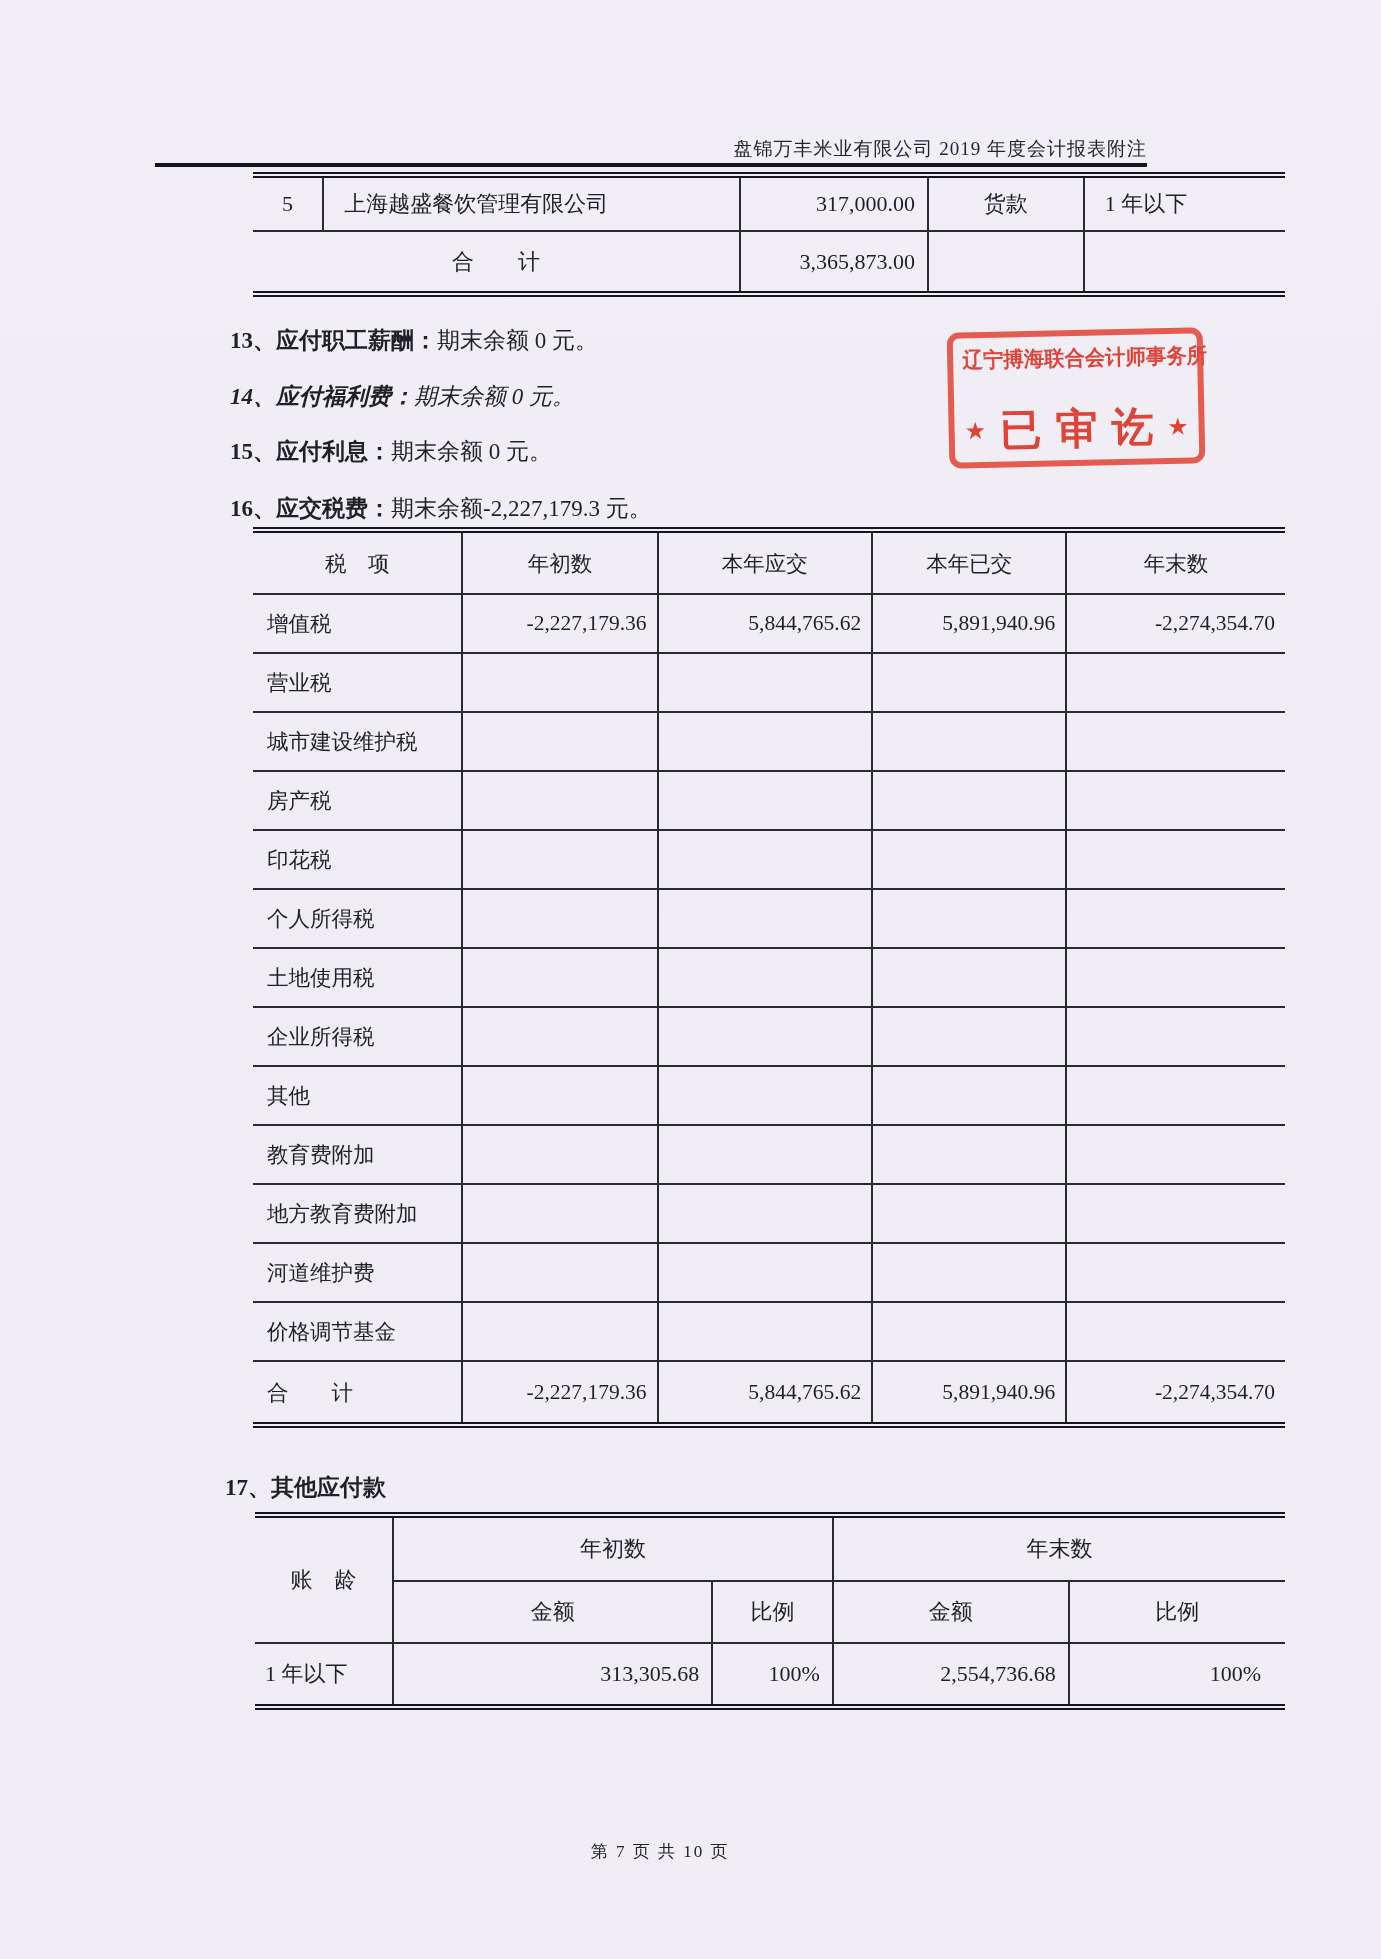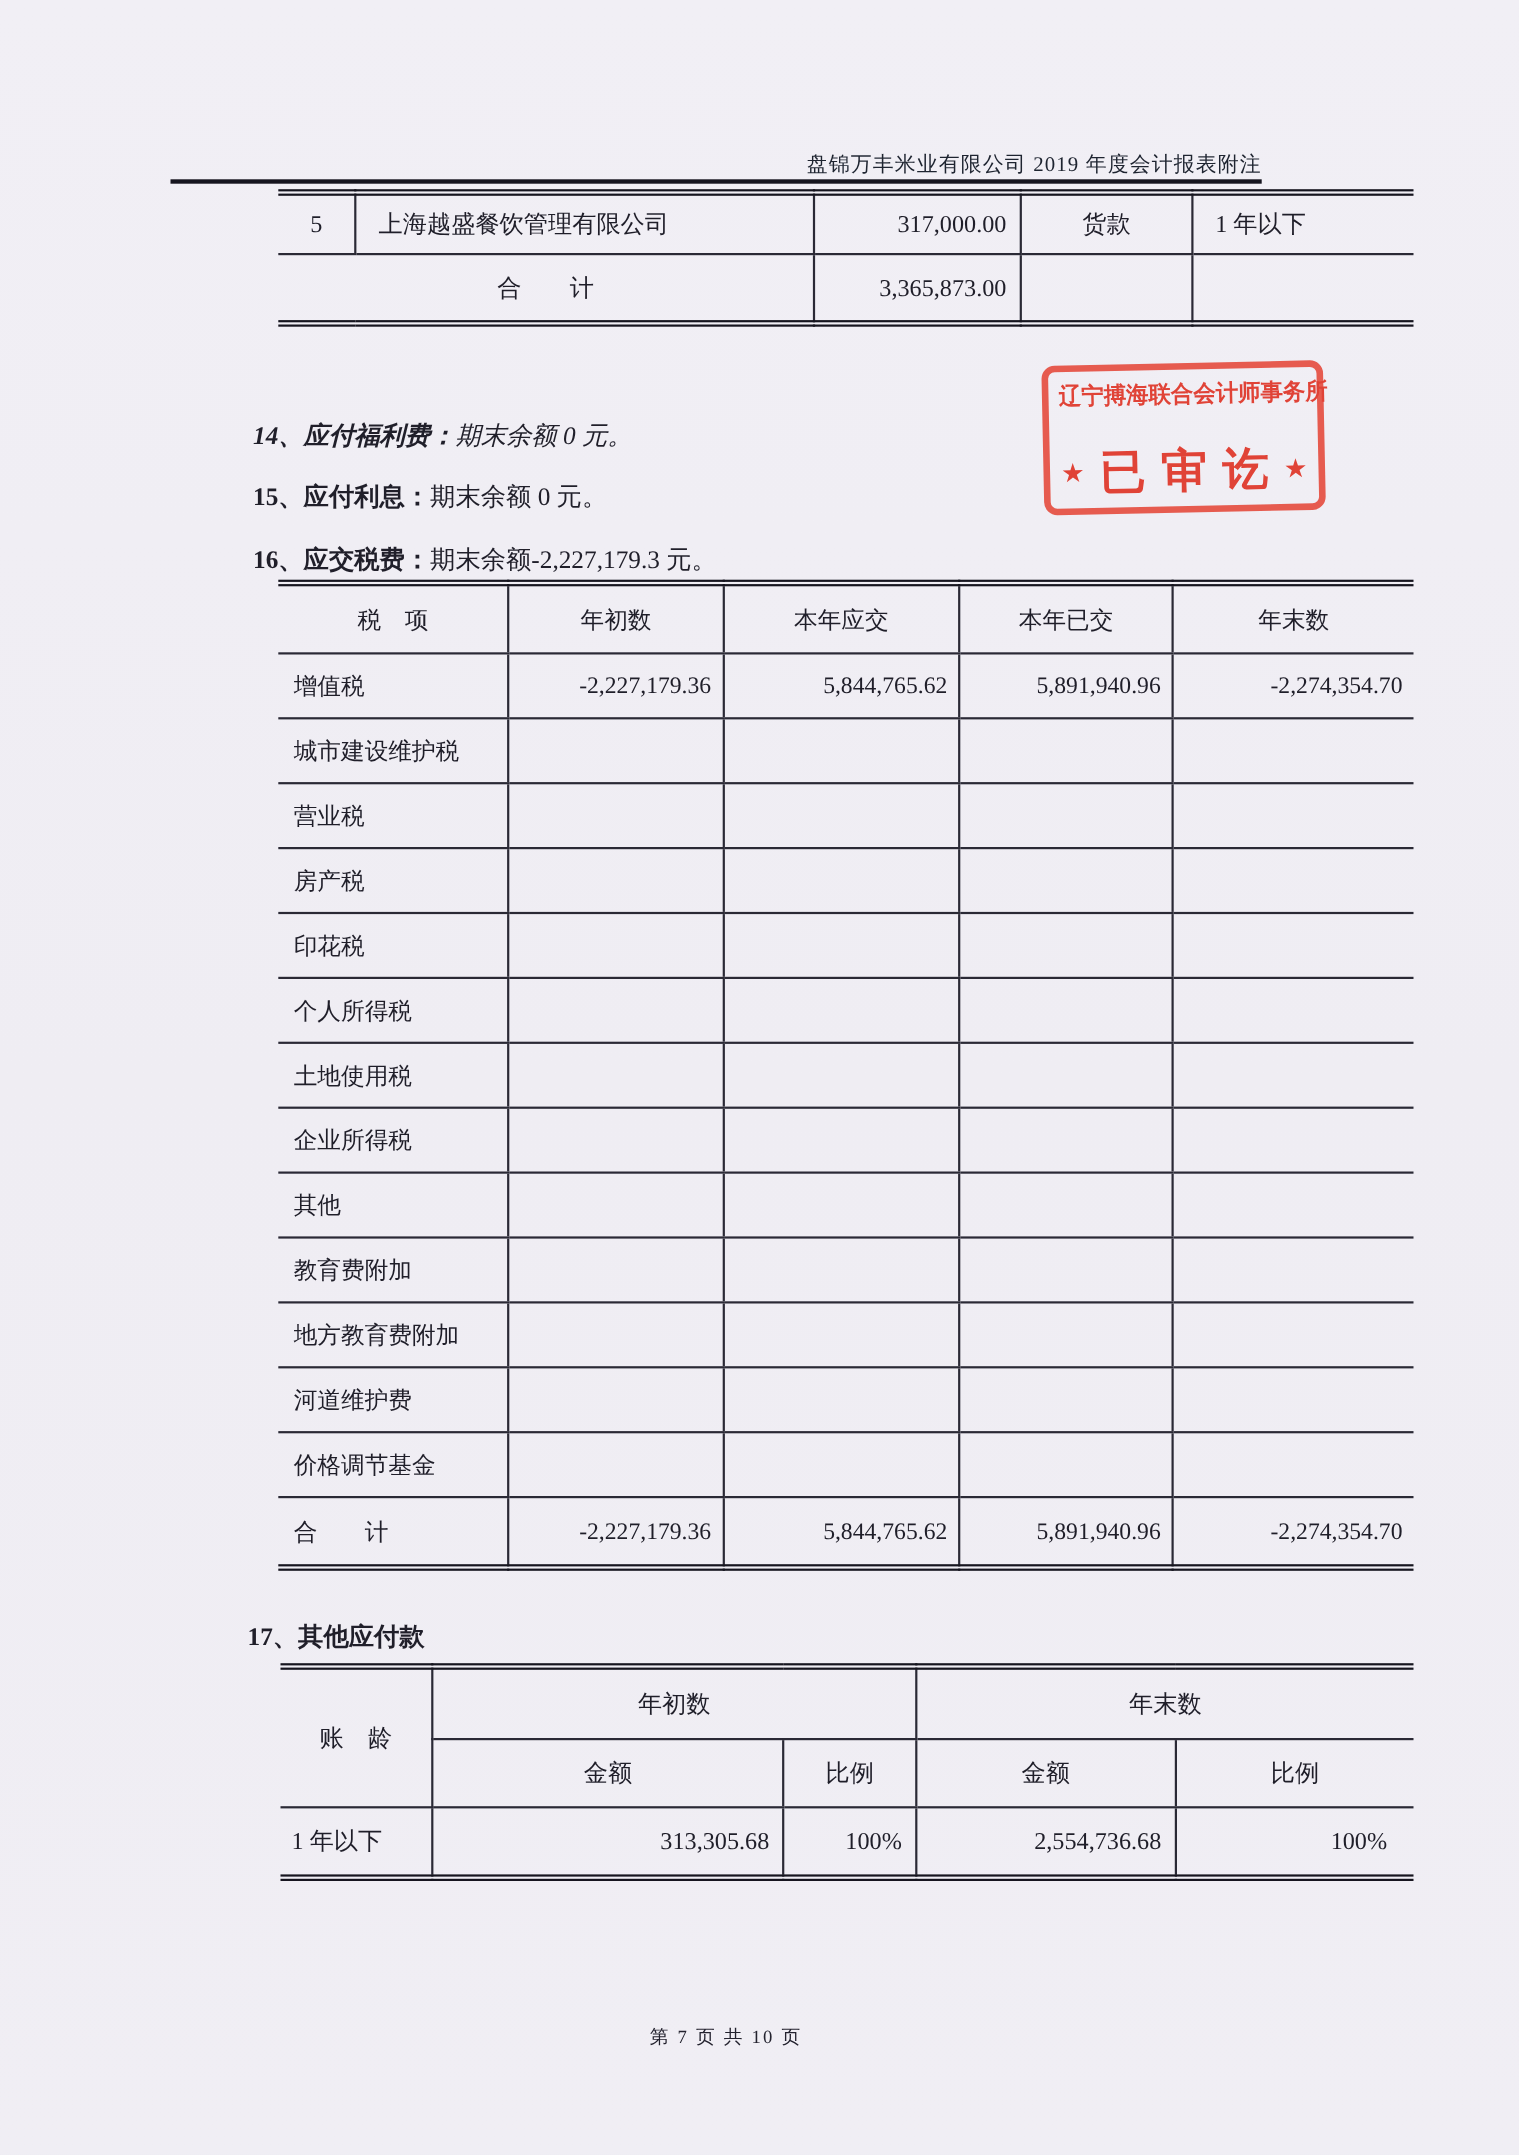--- a/index.html
+++ b/index.html
@@ -127,20 +127,23 @@
     </tr>
     <tr class="r2">
       <td class="c-center" colspan="2">合　　计</td>
       <td class="c-right pad-r">3,365,873.00</td>
       <td></td>
       <td></td>
     </tr>
   </tbody>
     </table>
 
+  <p class="note-item" style="top:326px;">
+    <span class="bold">13、</span><span class="bold">应付职工薪酬：</span><span>期末余额 0 元。</span>
+  </p>
   <p class="note-item" style="top:382px;font-style:italic;">
     <span class="bold">14、</span><span class="bold">应付福利费：</span><span>期末余额 0 元。</span>
   </p>
   <p class="note-item" style="top:437px;">
     <span class="bold">15、</span><span class="bold">应付利息：</span><span>期末余额 0 元。</span>
   </p>
   <p class="note-item" style="top:494px;">
     <span class="bold">16、</span><span class="bold">应交税费：</span><span>期末余额-2,227,179.3 元。</span>
   </p>
 
@@ -171,28 +174,28 @@
       </tr>
 
       <tr>
           <td class="name">增值税</td>
           <td class="num">-2,227,179.36</td>
           <td class="num">5,844,765.62</td>
           <td class="num">5,891,940.96</td>
           <td class="num">-2,274,354.70</td>
         </tr>
         <tr>
+          <td class="name">营业税</td>
+          <td class="num"></td>
+          <td class="num"></td>
+          <td class="num"></td>
+          <td class="num"></td>
+        </tr>
+        <tr>
           <td class="name">城市建设维护税</td>
-          <td class="num"></td>
-          <td class="num"></td>
-          <td class="num"></td>
-          <td class="num"></td>
-        </tr>
-        <tr>
-          <td class="name">营业税</td>
           <td class="num"></td>
           <td class="num"></td>
           <td class="num"></td>
           <td class="num"></td>
         </tr>
         <tr>
           <td class="name">房产税</td>
           <td class="num"></td>
           <td class="num"></td>
           <td class="num"></td>

